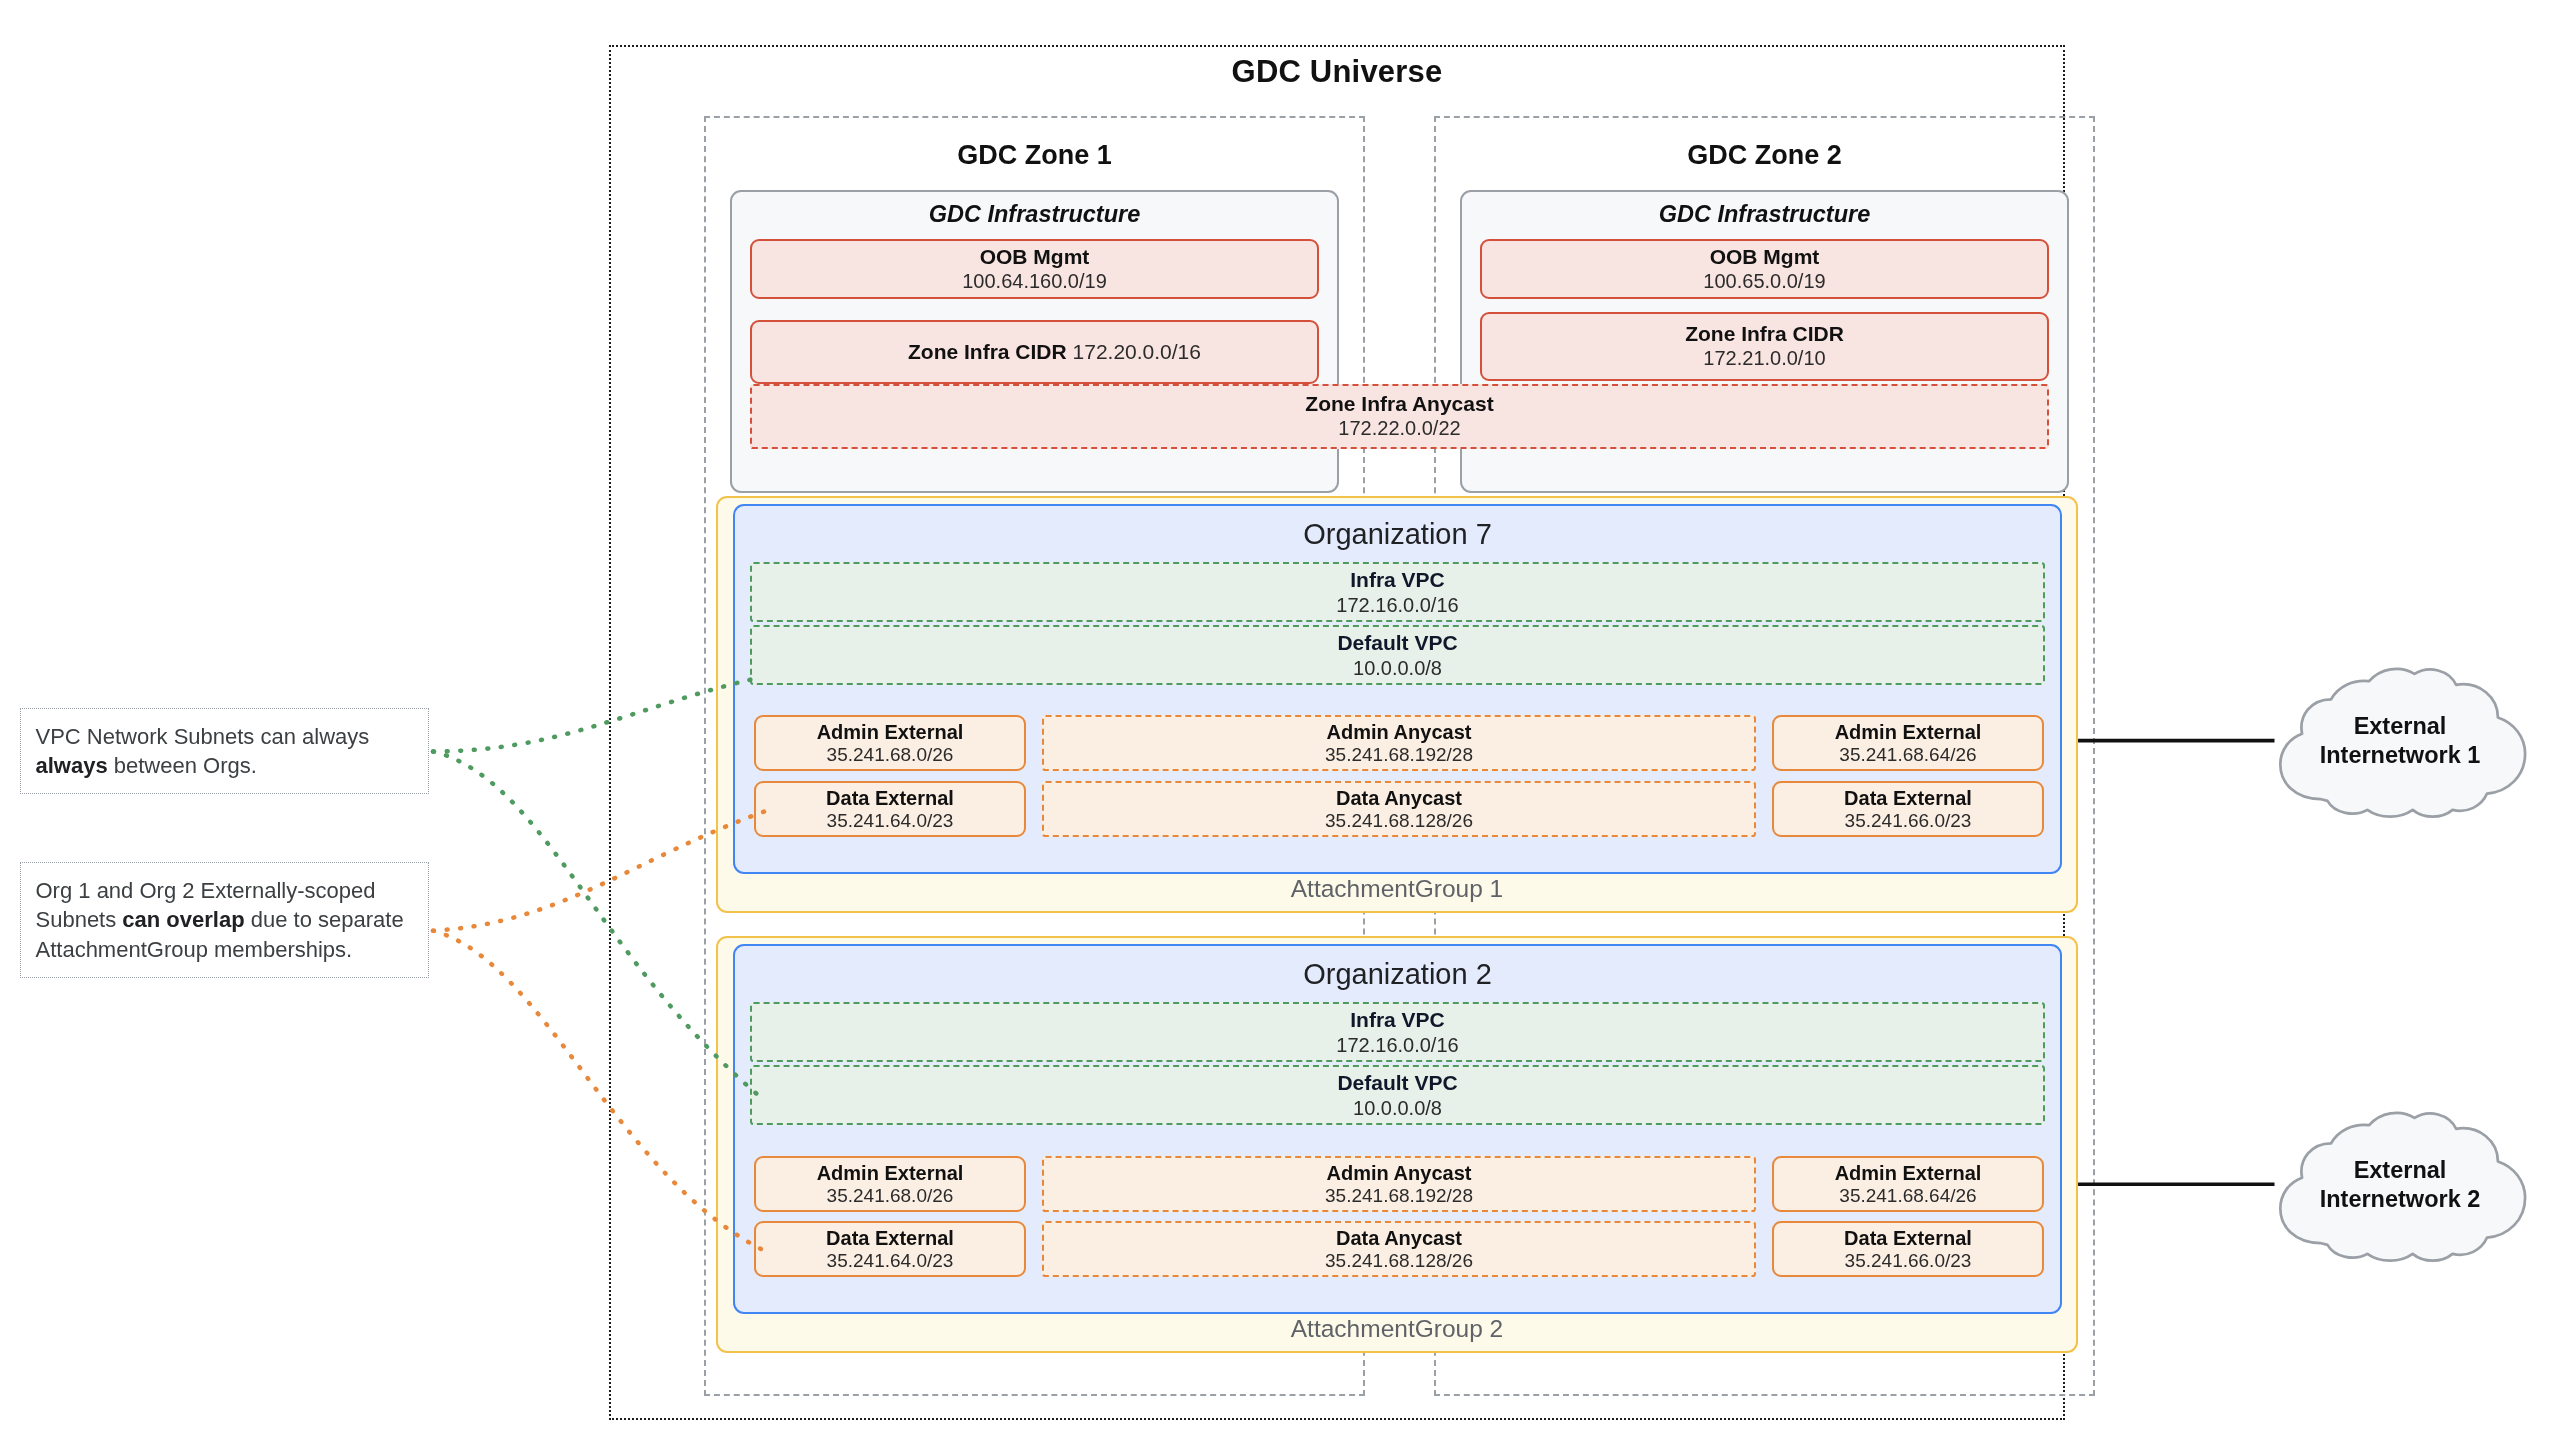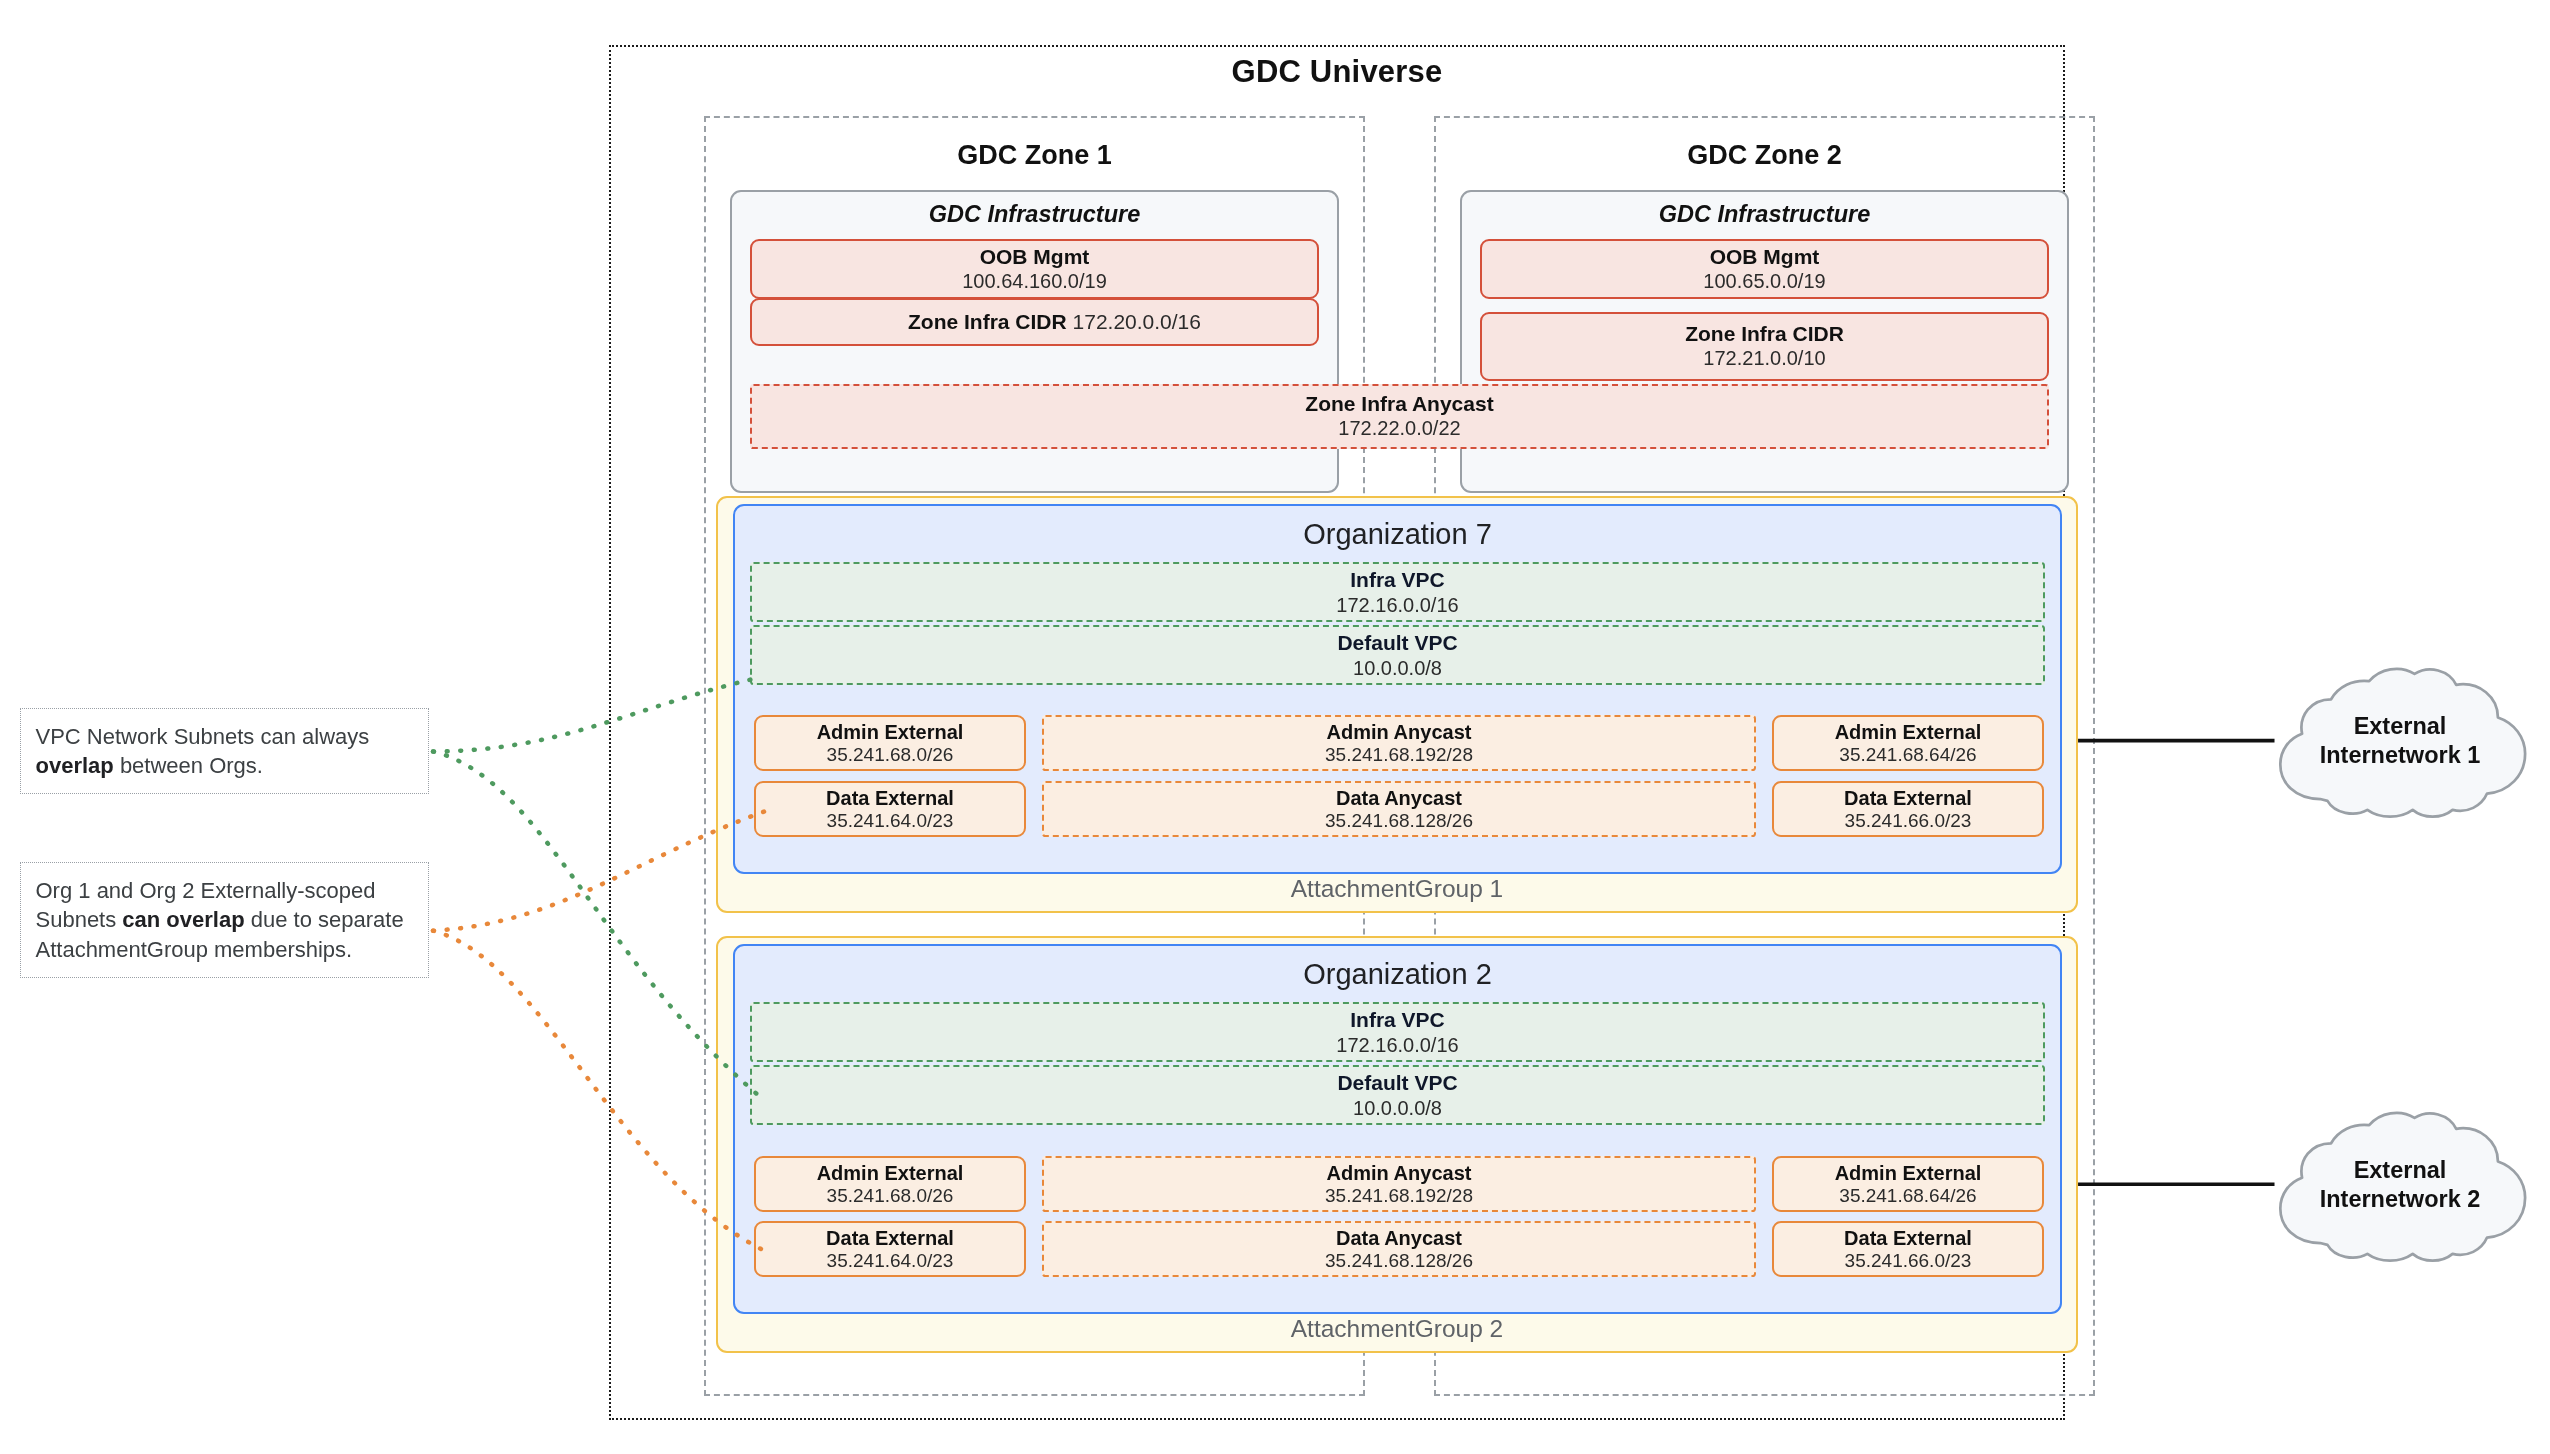--- a/index.html
+++ b/index.html
@@ -66,21 +66,21 @@
     color: #111;
   }
   .redbox.dashed { border-style: dashed; border-radius: 3.6px; }
   .redbox .rb-name { font-size: 21px; font-weight: bold; line-height: 1.18; }
   .redbox .rb-cidr { font-size: 20px; font-weight: normal; line-height: 1.18; color: #2b2b2b; }
   .redbox .rb-inline { font-size: 21px; }
   .redbox .rb-inline b { font-weight: bold; }
   .redbox .rb-inline span { font-weight: normal; color: #2b2b2b; }
 
   #oob1 { left: 750px; top: 239px; width: 569px; height: 60px; }
-  #zic1 { left: 750px; top: 298px; width: 569px; height: 48px; padding-left: 40px; }
+  #zic1 { left: 750px; top: 320px; width: 569px; height: 64px; padding-left: 40px; }
   #oob2 { left: 1480px; top: 239px; width: 569px; height: 60px; }
   #zic2 { left: 1480px; top: 312px; width: 569px; height: 69px; }
   #anycast { left: 750px; top: 384px; width: 1299px; height: 65px; }
 
   
   .ag {
     left: 716px; width: 1362px;
     border: 2.7px solid #f2c24a; border-radius: 11px;
     background: #fdfaea;
   }
@@ -302,21 +302,21 @@
   <div class="abs subnet anycast sub-mid row-b" id="o2-dataany">
     <div class="s-name">Data Anycast</div>
     <div class="s-cidr">35.241.68.128/26</div>
   </div>
   <div class="abs subnet sub-right row-b" id="o2-dataext-r">
     <div class="s-name">Data External</div>
     <div class="s-cidr">35.241.66.0/23</div>
   </div>
 
   <div class="abs note" id="note1">
-    <span><span>VPC Network Subnets can always </span><b>overlap</b><span> between Orgs.</span></span>
+    <span><span>VPC Network Subnets can always </span><b>always</b><span> between Orgs.</span></span>
   </div>
   <div class="abs note" id="note2">
     <span><span>Org 1 and Org 2 Externally-scoped Subnets </span><b>can overlap</b><span> due to separate AttachmentGroup memberships.</span></span>
   </div>
 
   <div class="abs cloud-wrap" id="cloud1">
     <svg width="272" height="156" viewBox="0 0 300 172">
       <path d="M62 150 C34 150 18 132 18 112 C18 96 28 83 42 78
                C38 58 52 40 74 40 C82 26 98 18 116 20
                C128 6 150 2 166 12 C182 2 204 8 212 24

